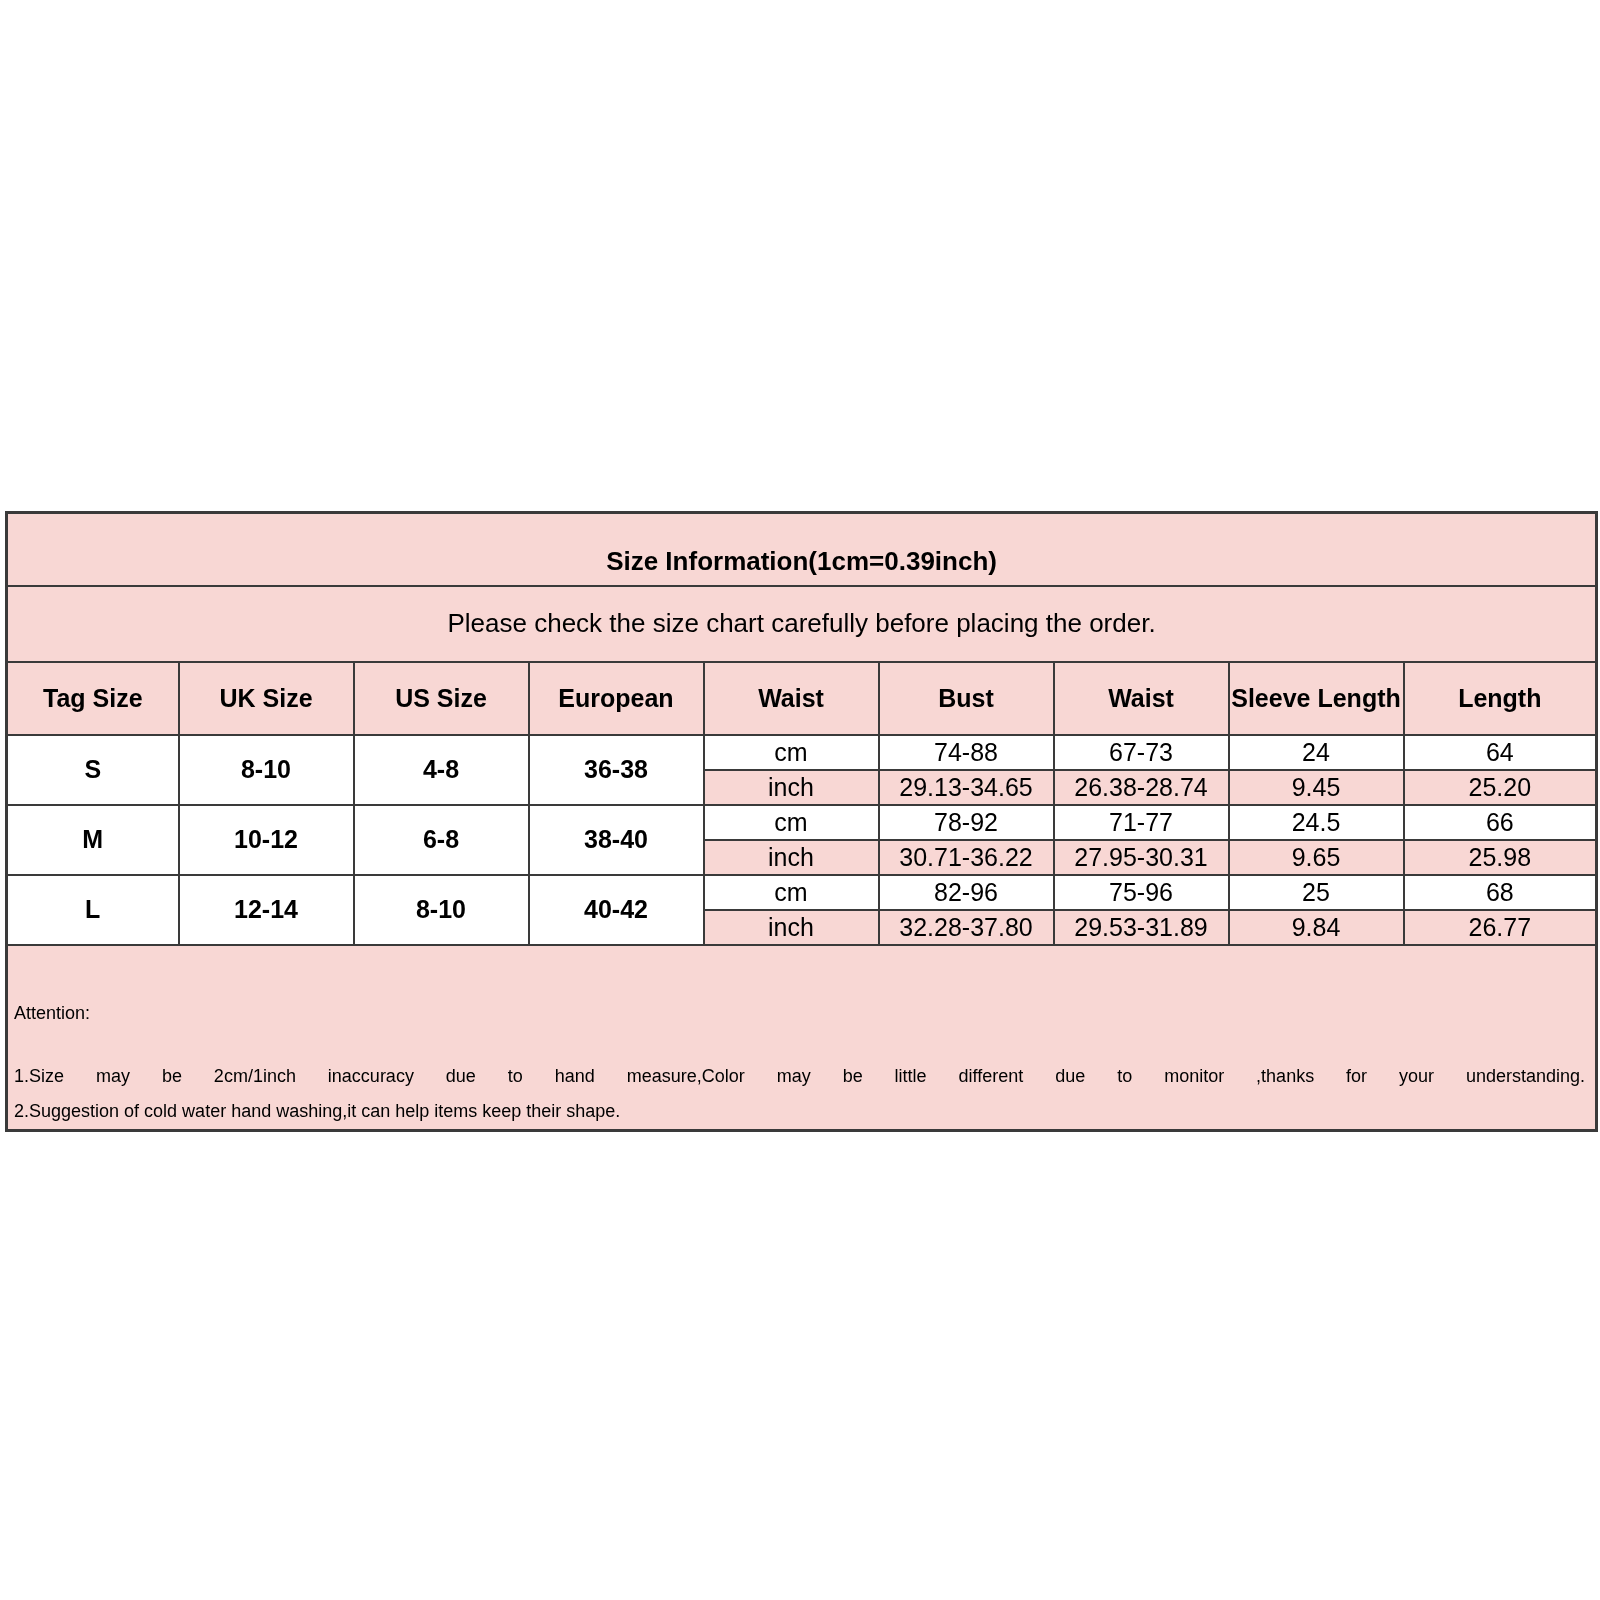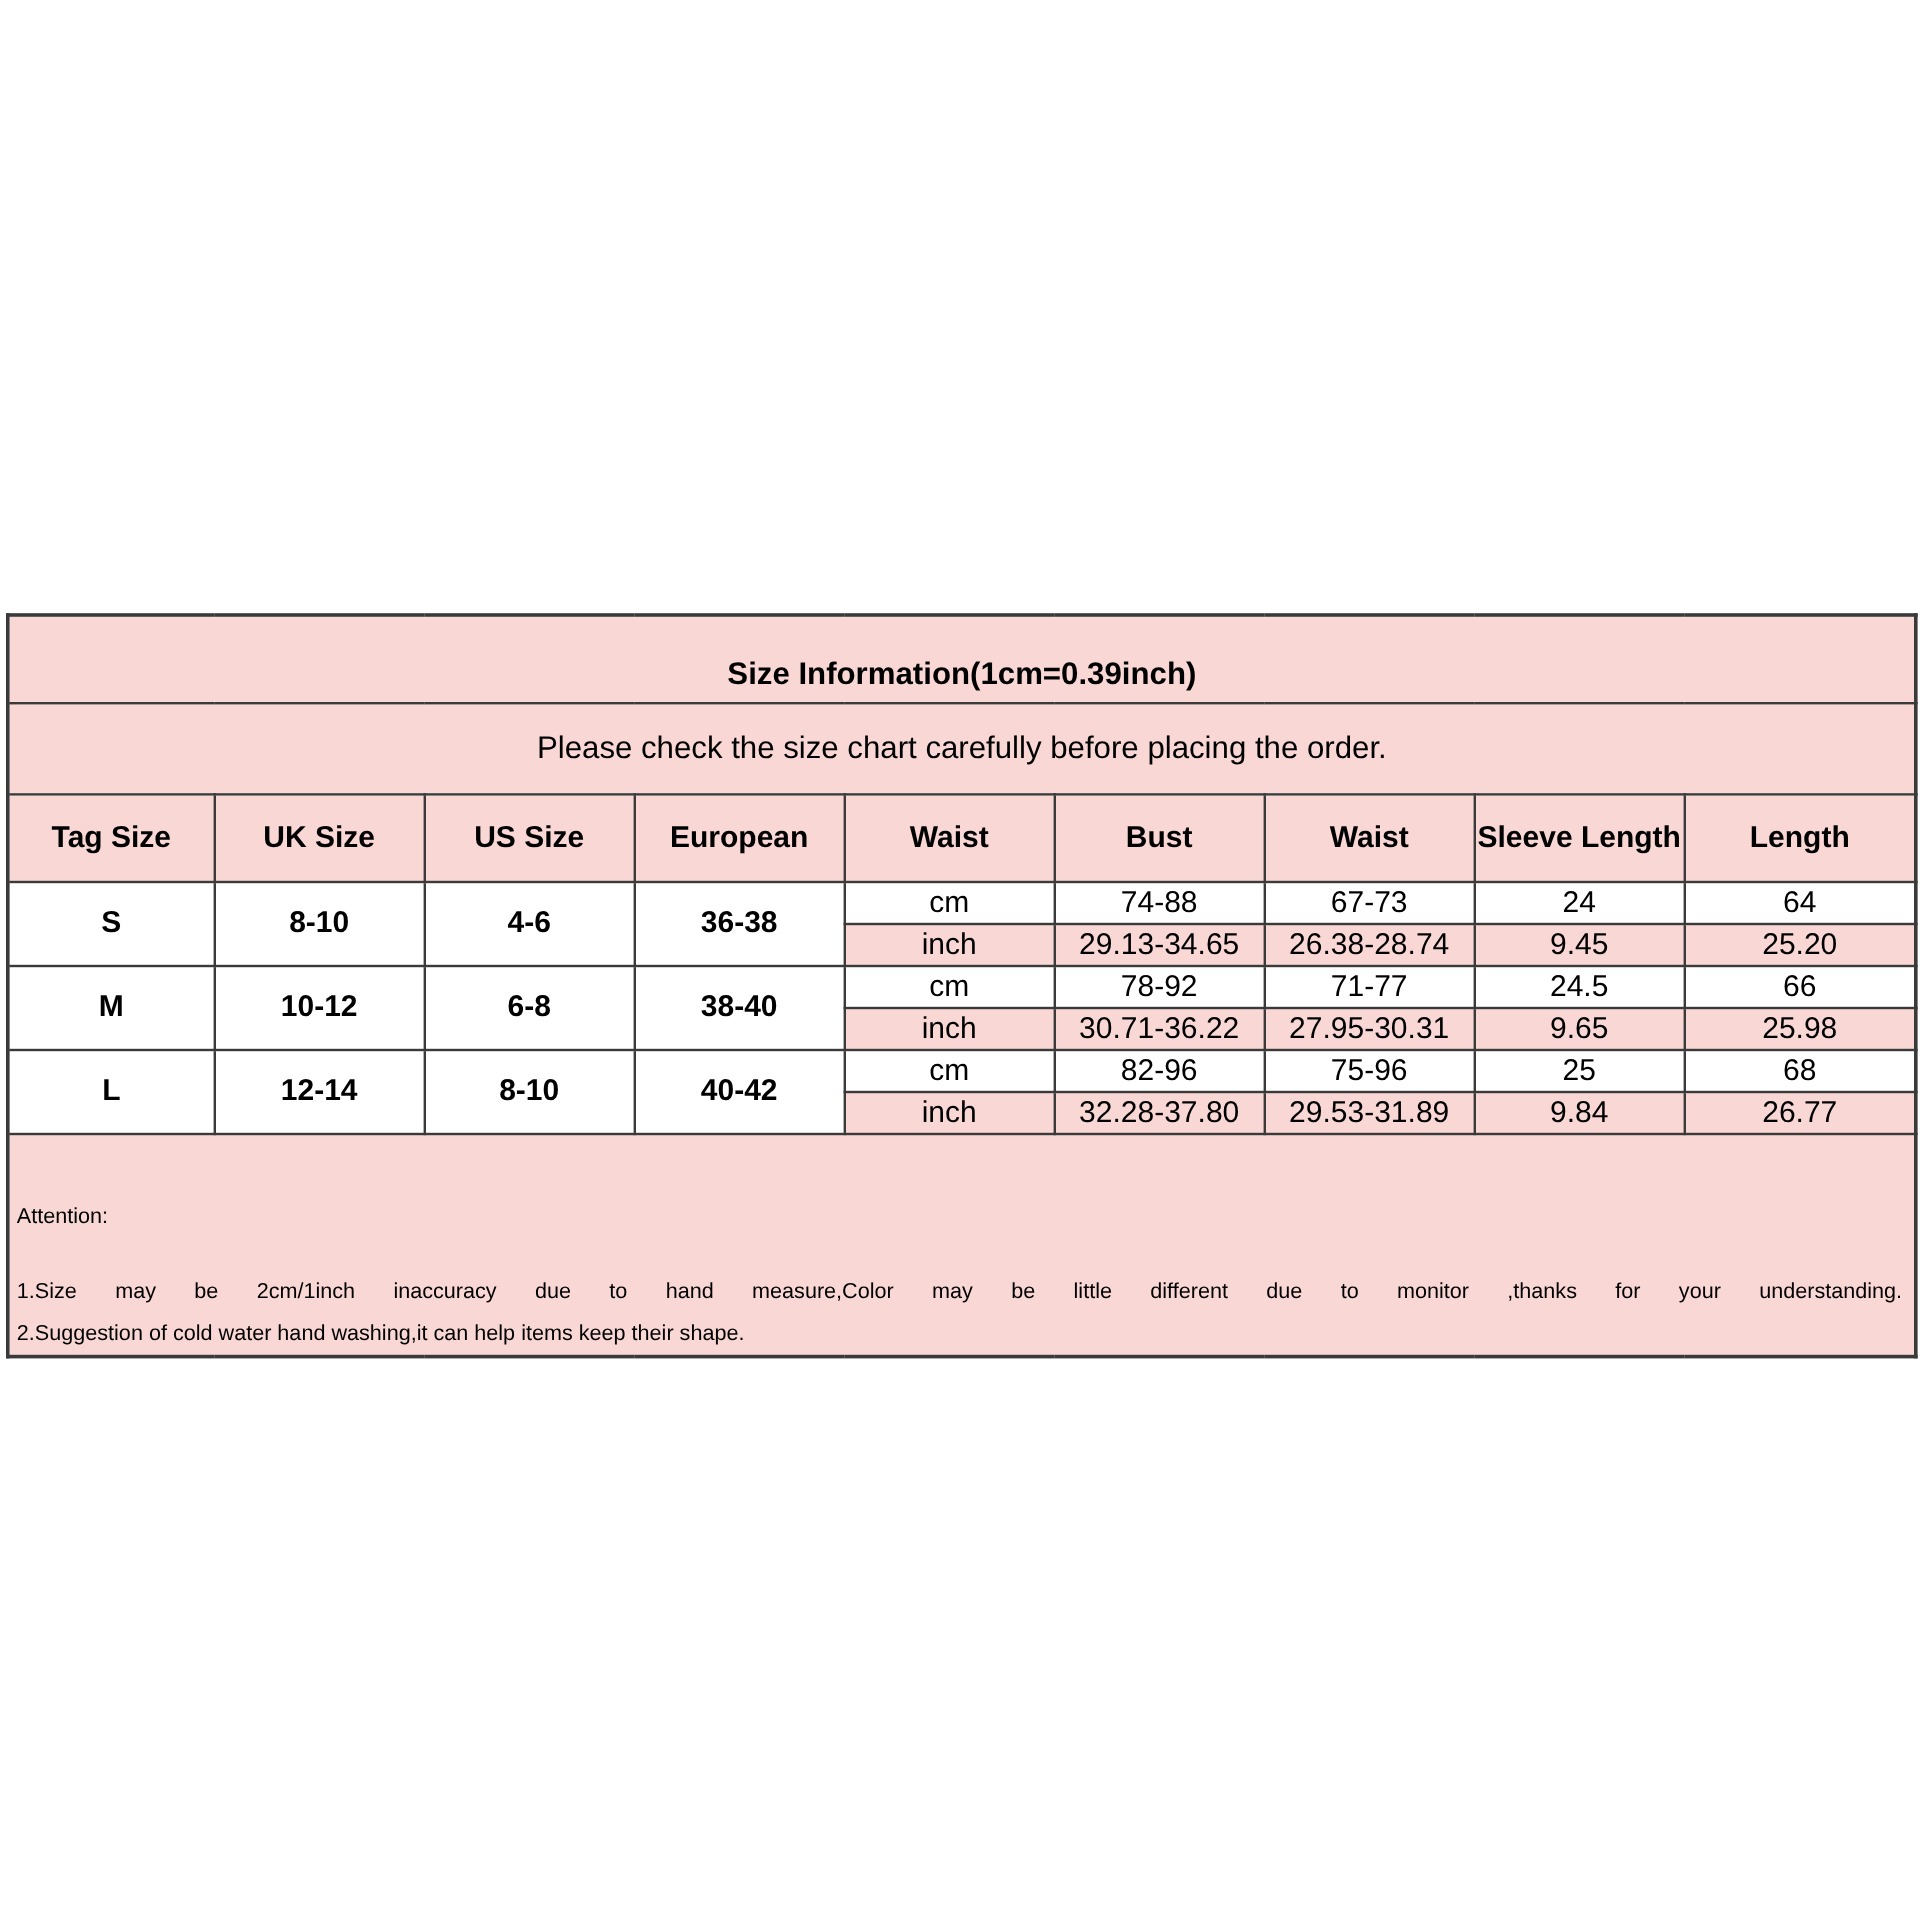--- a/index.html
+++ b/index.html
@@ -111,21 +111,21 @@
       <td class="pink">Waist</td>
       <td class="pink">Bust</td>
       <td class="pink">Waist</td>
       <td class="pink">Sleeve Length</td>
       <td class="pink">Length</td>
     </tr>
 
     <tr class="unit-row">
       <td rowspan="2" class="size-cell">S</td>
       <td rowspan="2" class="size-cell">8-10</td>
-      <td rowspan="2" class="size-cell">4-6</td>
+      <td rowspan="2" class="size-cell">4-8</td>
       <td rowspan="2" class="size-cell">36-38</td>
       <td>cm</td>
       <td>74-88</td>
       <td>67-73</td>
       <td>24</td>
       <td>64</td>
     </tr>
     <tr class="unit-row inch-row">
       <td>inch</td>
       <td>29.13-34.65</td>

